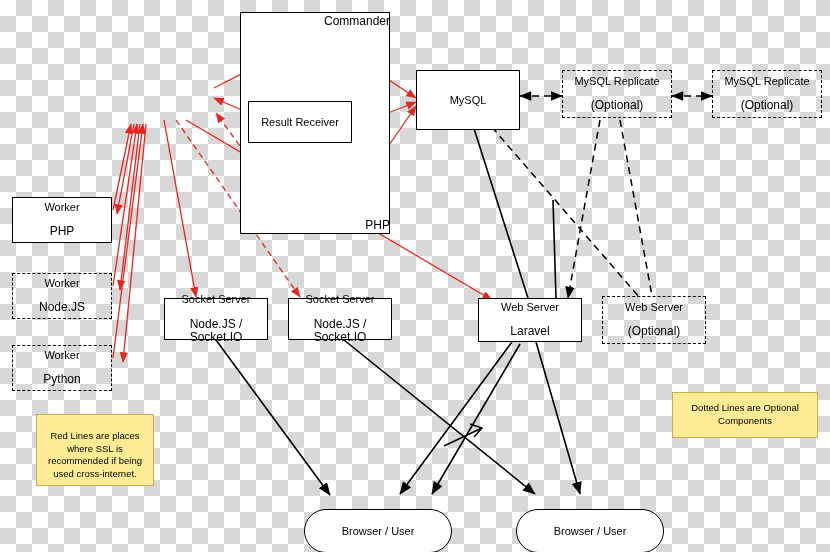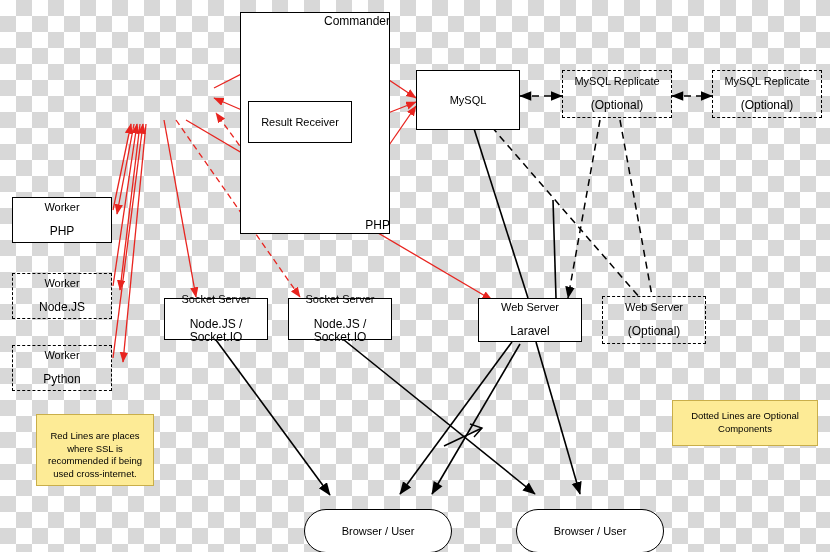--- a/index.html
+++ b/index.html
@@ -222,17 +222,17 @@
   </div>
 
   <div class="node rounded" style="left:516px; top:494px; width:148px; height:44px;">
     <span class="title">Browser / User</span>
   </div>
 
   <div class="note" style="left:36px; top:414px; width:118px; height:72px;align-items:flex-end;">
     <span>Red Lines are places where SSL is recommended if being used cross-internet.</span>
   </div>
 
-  <div class="note" style="left:672px; top:400px; width:146px; height:46px;">
+  <div class="note" style="left:672px; top:392px; width:146px; height:46px;">
     <span>Dotted Lines are Optional Components</span>
   </div>
 
 </div>
 
 </body></html>

